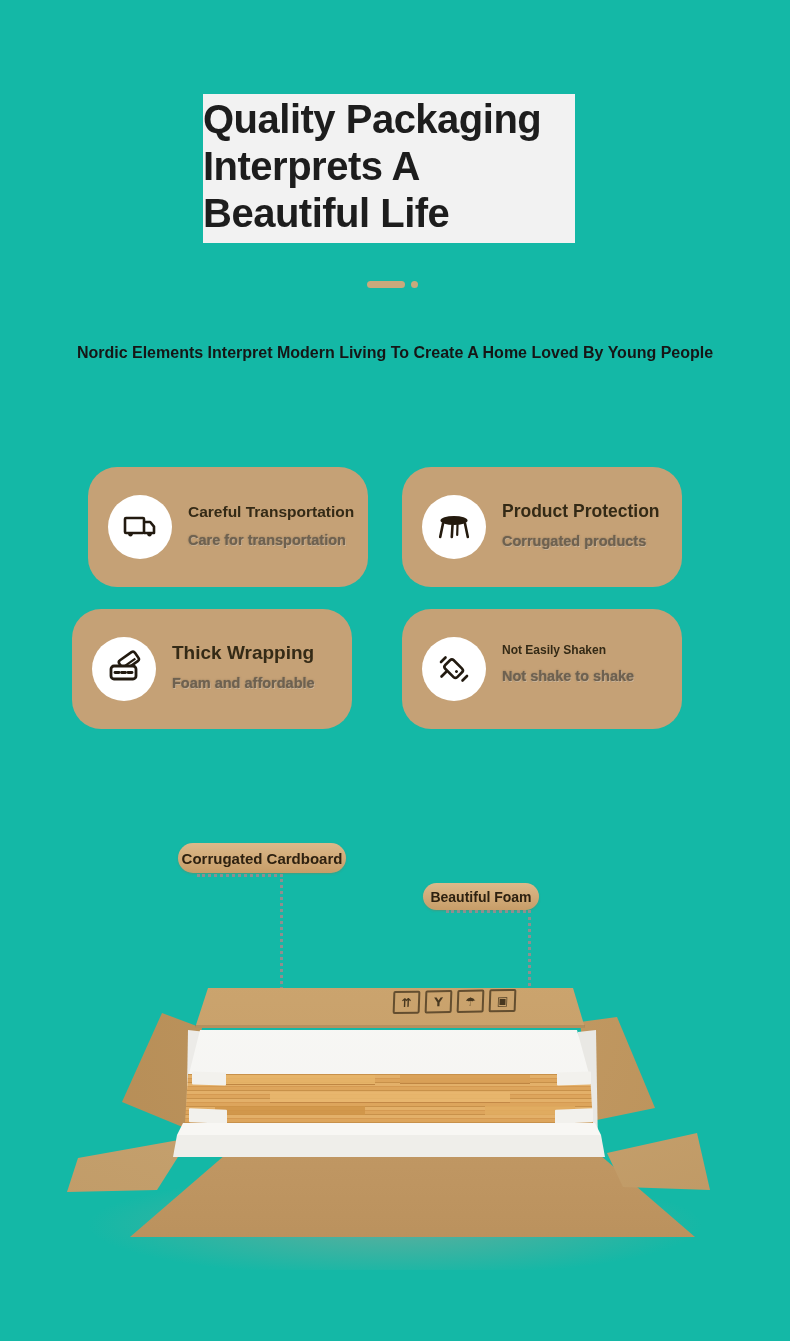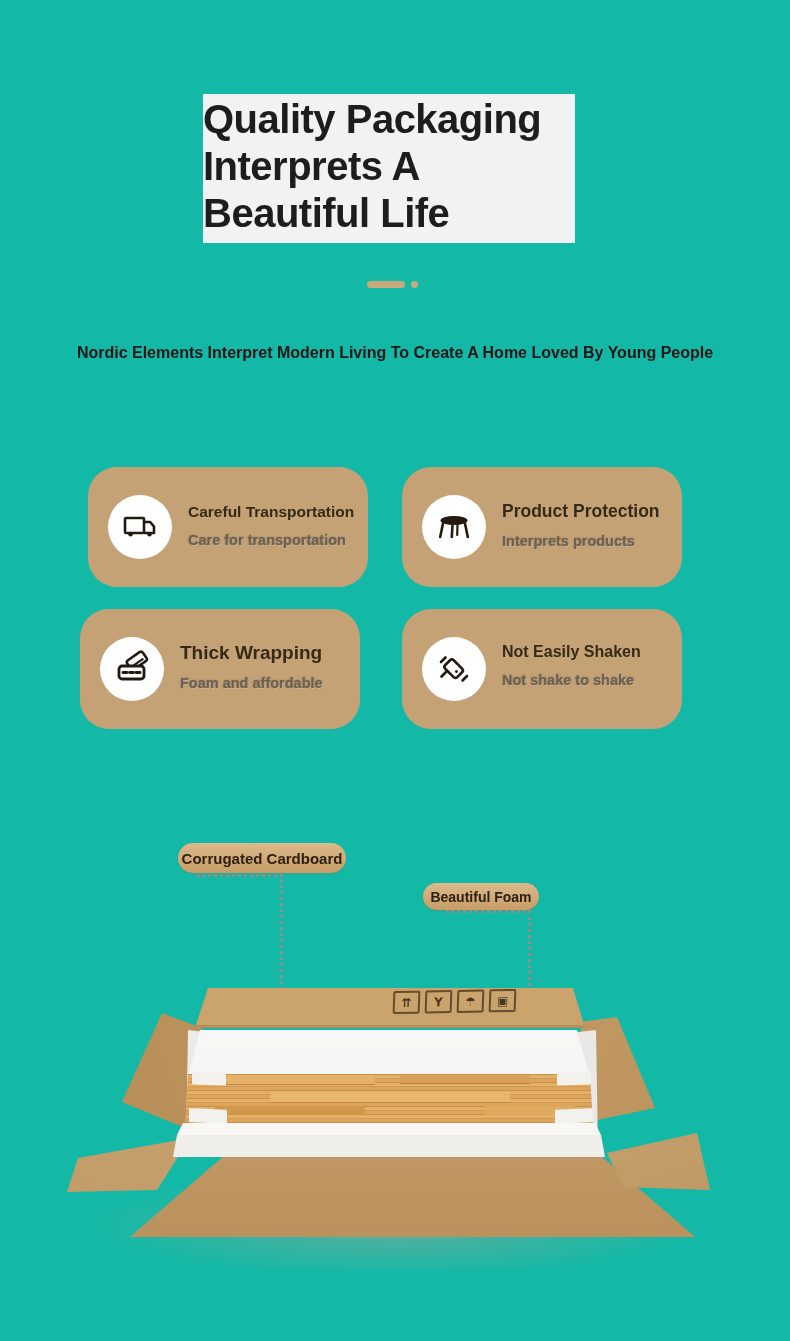--- a/index.html
+++ b/index.html
@@ -15,30 +15,30 @@
   .divider-bar { position:absolute; left:367px; top:281px; width:38px; height:7px; border-radius:4px; background:#C9A97C; }
   .divider-dot { position:absolute; left:411px; top:281px; width:7px; height:7px; border-radius:50%; background:#C9A97C; }
 
   .subtitle { position:absolute; left:0; top:344px; width:790px; text-align:center;
               font-size:16px; font-weight:600; color:#161616; }
 
   
   .card { position:absolute; width:280px; height:120px; border-radius:29px; background:#C5A176; }
   .card1 { left:88px;  top:467px; }
   .card2 { left:402px; top:467px; }
-  .card3 { left:80px;  top:609px;text-decoration:underline; }
+  .card3 { left:72px;  top:609px;text-decoration:underline; }
   .card4 { left:402px; top:609px; }
   .icon-circle { position:absolute; left:20px; top:28px; width:64px; height:64px; border-radius:50%; background:#ffffff;
                  display:flex; align-items:center; justify-content:center; }
   .card-text { position:absolute; left:100px; top:30px; width:172px; }
   .card-title { font-weight:700; color:#342a16; }
   .card1 .card-title { font-size:15.5px; margin-top:6px; }
   .card2 .card-title { font-size:17.5px; margin-top:4px; }
   .card3 .card-title { font-size:19px;   margin-top:3px; }
-  .card4 .card-title { font-size:16px; margin-top:4px; }
+  .card4 .card-title { font-size:12px; margin-top:4px; }
   .card-sub { margin-top:11px; font-size:14.5px; font-weight:600; color:#6e6150;
               text-shadow:0 0 1.6px rgba(104,90,70,0.85), 0.6px 0.6px 0 rgba(255,255,255,0.35); }
 
   
   .pill { position:absolute; border-radius:16px; background:linear-gradient(180deg,#dcb98a,#c79d68);
           display:flex; align-items:center; justify-content:center; font-weight:700; color:#2e2110;
           box-shadow:0 1px 2px rgba(140,110,70,0.35); white-space:nowrap; }
   .pill1 { left:178px; top:843px; width:168px; height:30px; font-size:15px; }
   .pill2 { left:423px; top:883px; width:116px; height:27px; font-size:14px; }
   .dotline-h { position:absolute; border-top:3px dotted #8f8f8f; height:0; }
@@ -129,21 +129,21 @@
       <svg class="feat" width="40" height="40" viewBox="0 0 40 40">
         <ellipse cx="20" cy="13.5" rx="13.5" ry="4.6" fill="#241a0e"></ellipse>
         <path d="M9 16.5 L6.2 30" stroke="#241a0e" stroke-width="2.6" stroke-linecap="round"></path>
         <path d="M31 16.5 L33.8 30" stroke="#241a0e" stroke-width="2.6" stroke-linecap="round"></path>
         <path d="M18.5 18 L17.8 30" stroke="#241a0e" stroke-width="2.6" stroke-linecap="round"></path>
         <path d="M23.5 18 L23.2 28" stroke="#241a0e" stroke-width="2.2" stroke-linecap="round"></path>
       </svg>
     </div>
     <div class="card-text">
       <div class="card-title">Product Protection</div>
-      <div class="card-sub">Interprets products</div>
+      <div class="card-sub">Corrugated products</div>
     </div>
   </div>
 
   <div class="card card3">
     <div class="icon-circle">
       <svg class="feat" width="40" height="40" viewBox="0 0 40 40">
         <g transform="rotate(-35 25 11)">
           <rect x="15" y="6" width="19" height="11" rx="2.5" fill="none" stroke="#221a10" stroke-width="2.6"></rect>
           <line x1="17" y1="13.5" x2="31" y2="13.5" stroke="#221a10" stroke-width="2.2"></line>
         </g>

